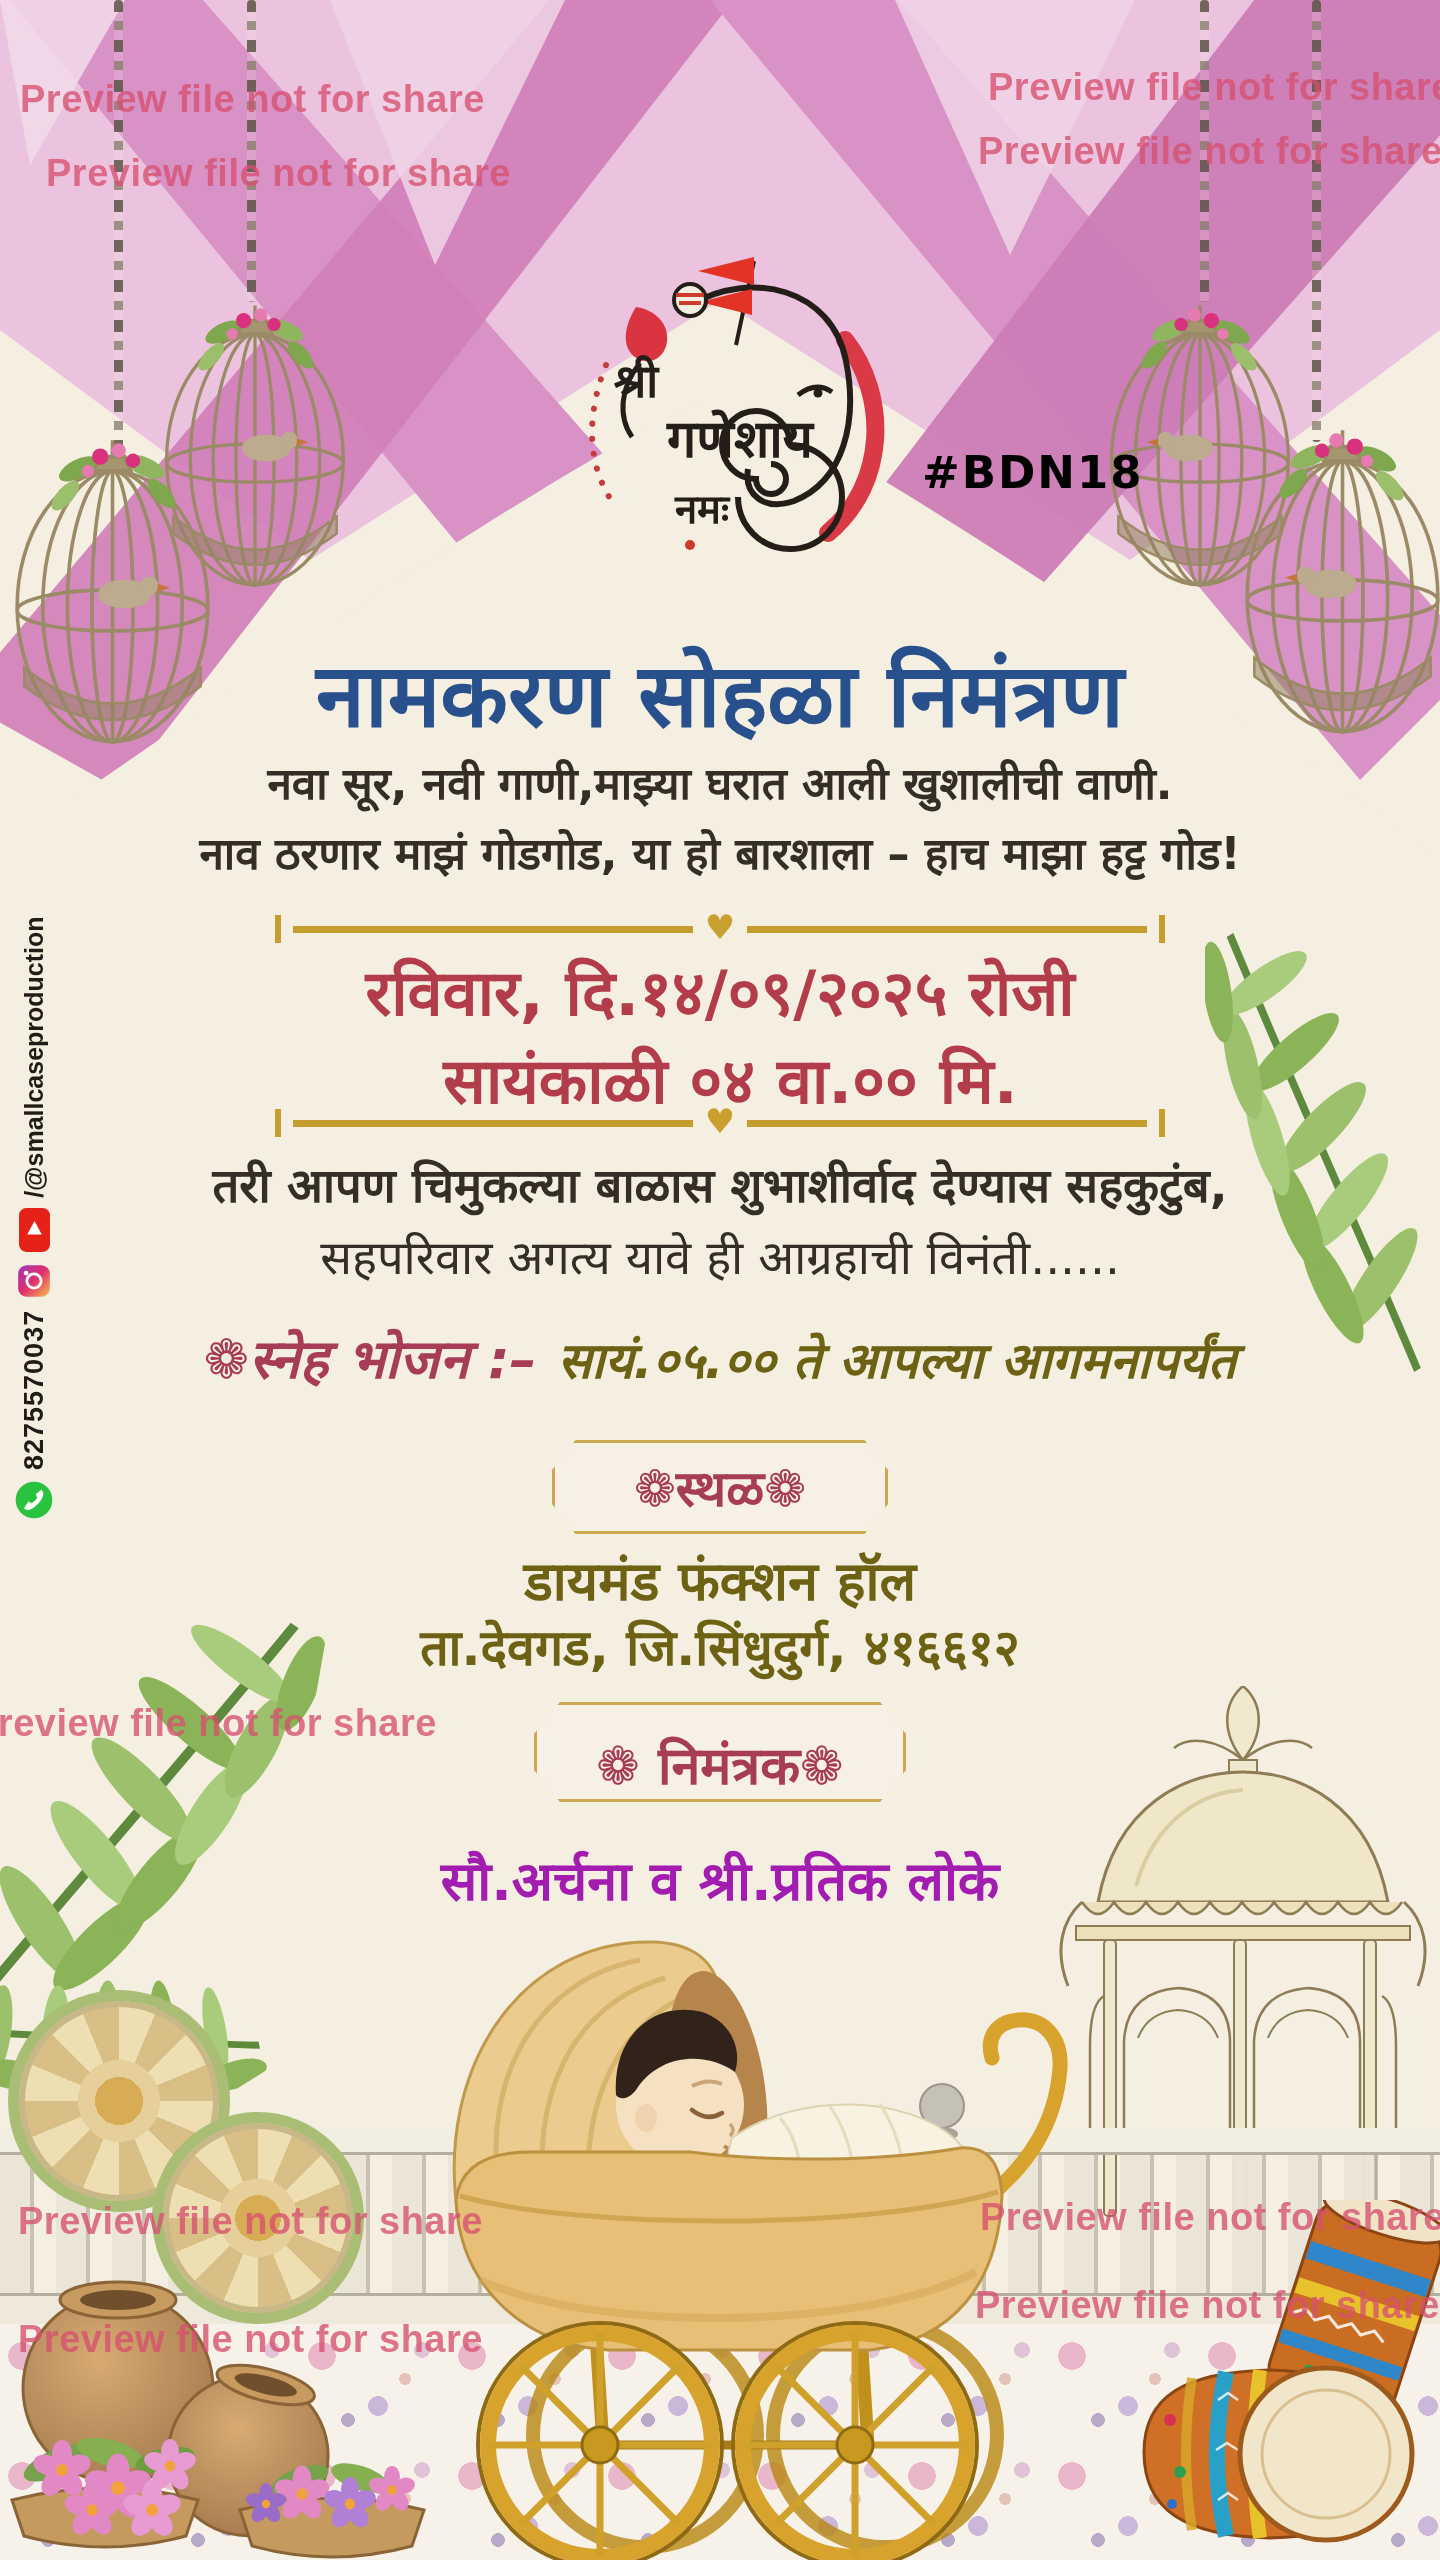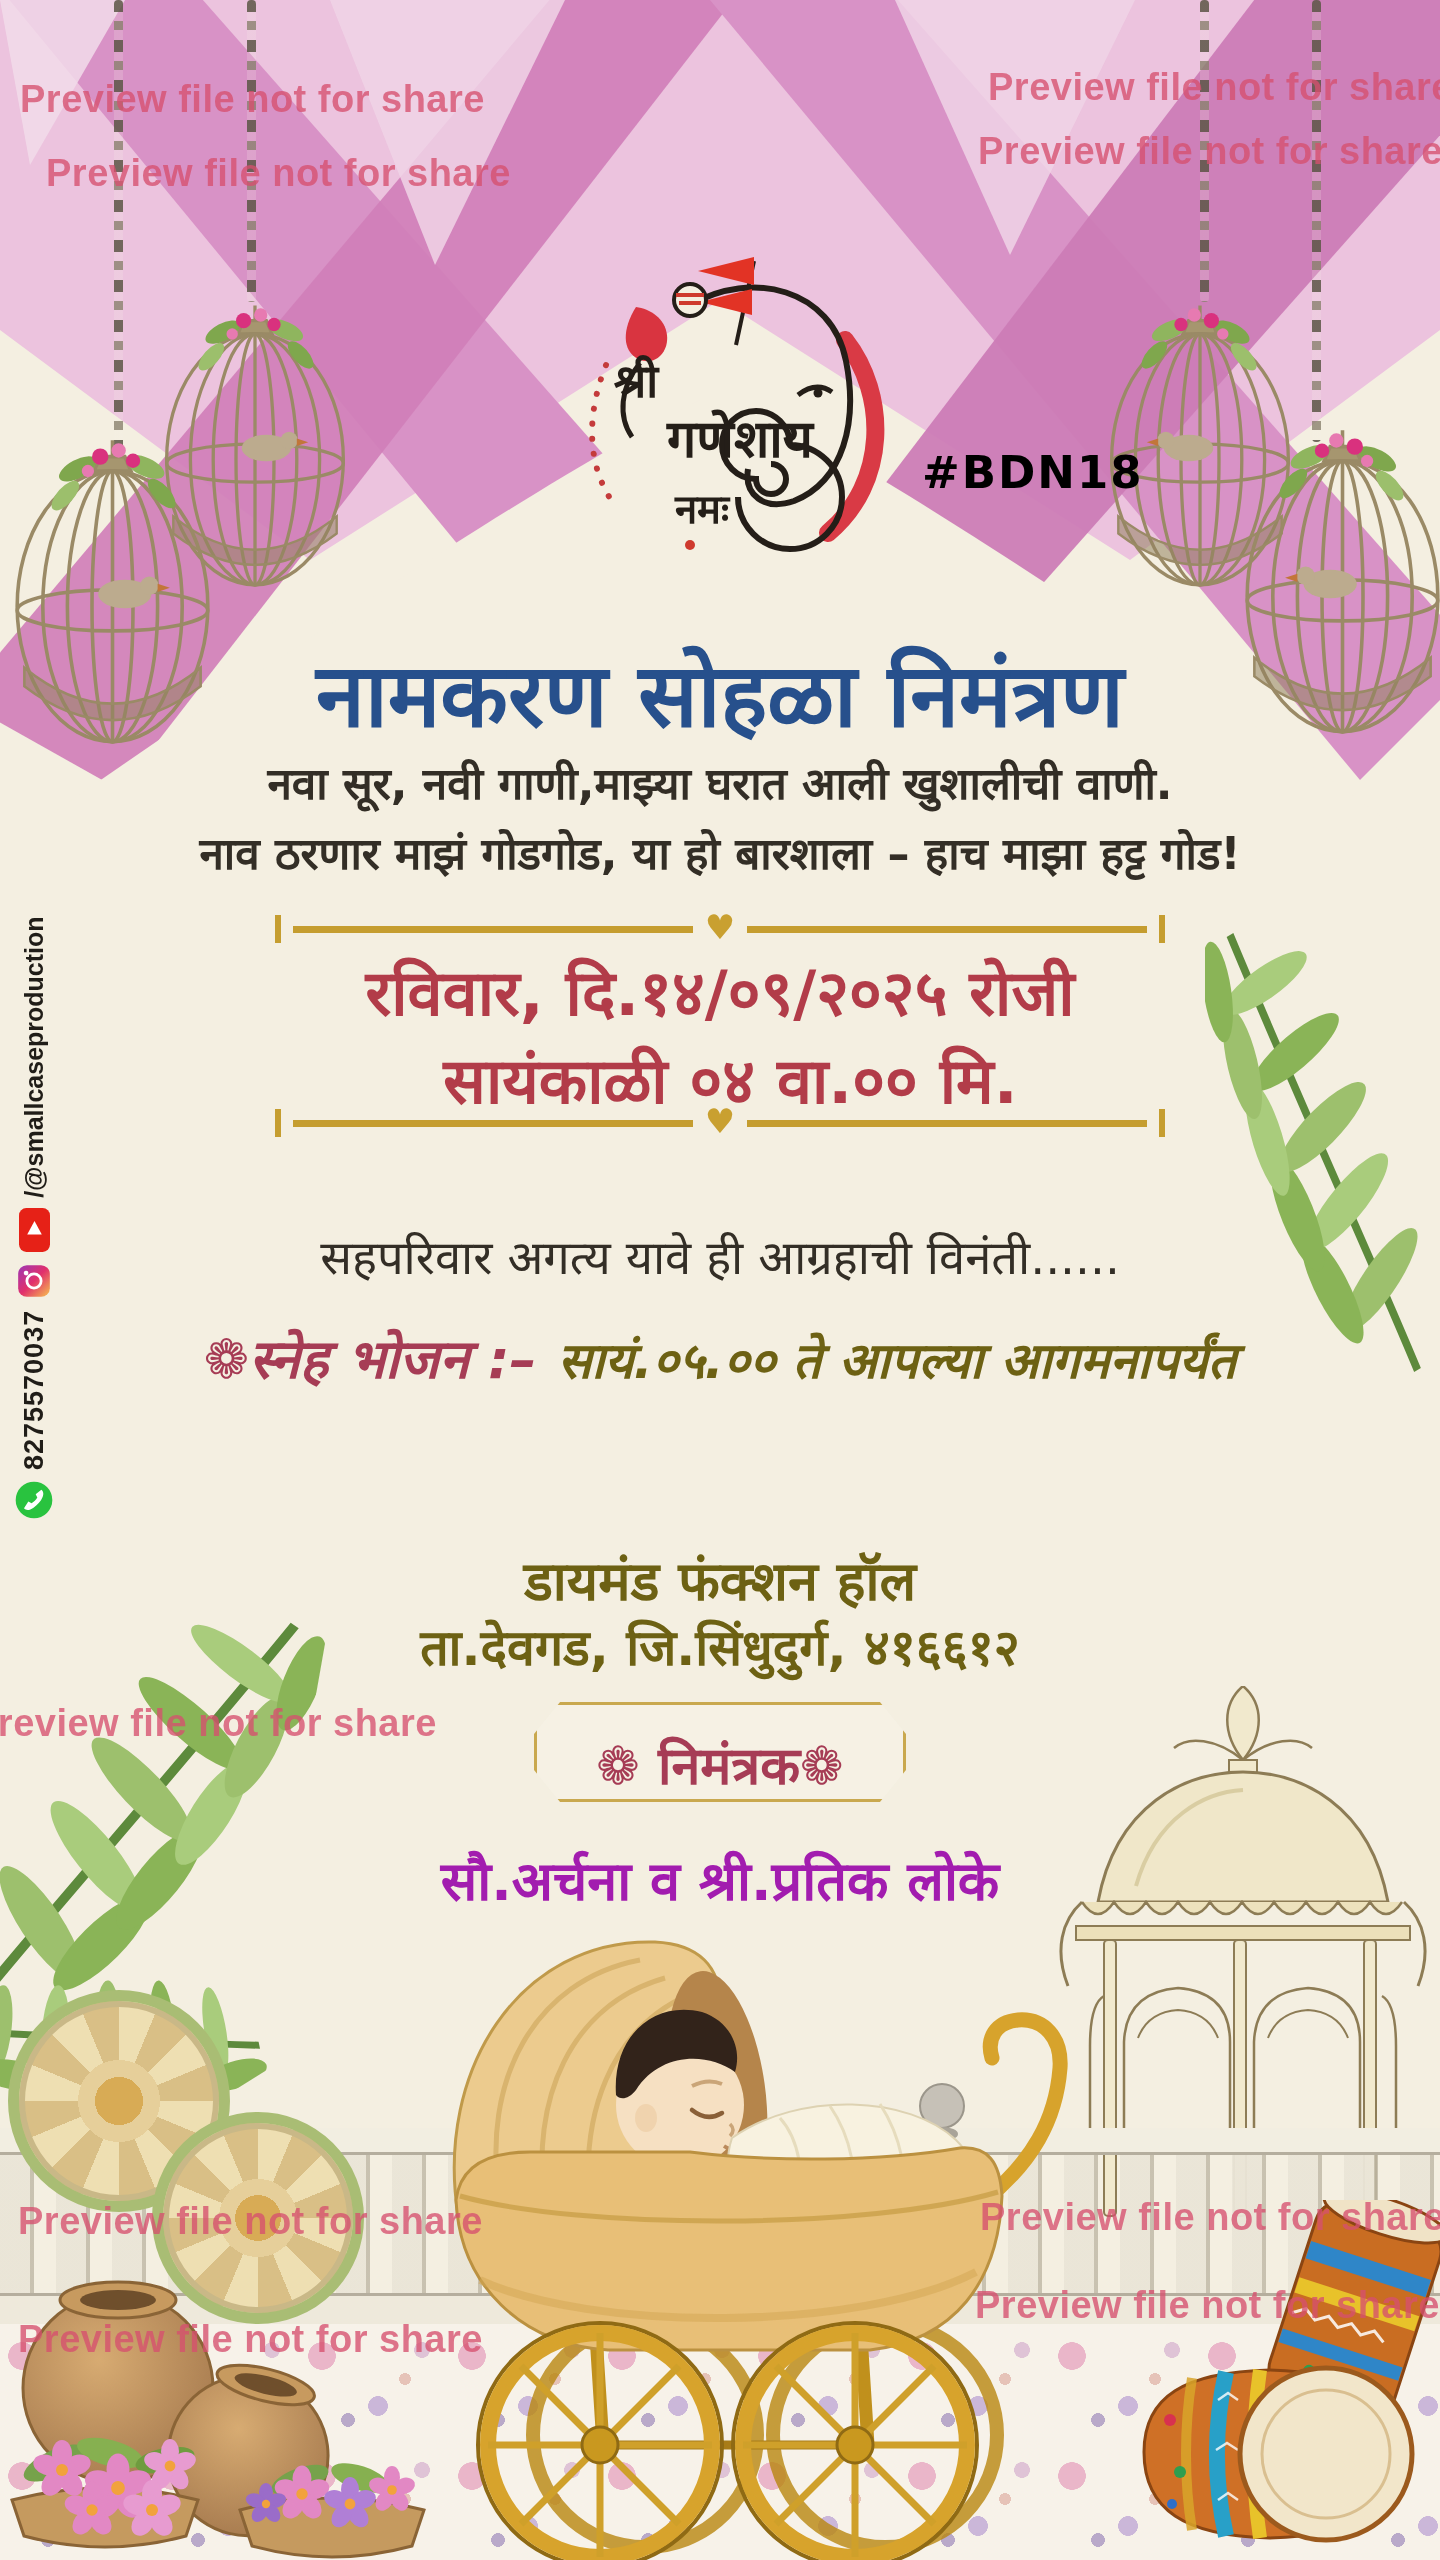--- a/index.html
+++ b/index.html
@@ -156,27 +156,31 @@
   <div class="t" style="top:948px;font-size:63px;font-weight:bold;color:#b23c49;">रविवार, दि.१४/०९/२०२५ रोजी</div>
   <div class="t" style="top:1036px;font-size:63px;font-weight:bold;color:#b23c49;padding-left:21px;">सायंकाळी ०४ वा.०० मि.</div>
   <div class="rule" style="top:1106px;">
     <span class="tick"></span>
     <span class="line"></span>
     <span class="heart">♥</span>
     <span class="line"></span>
     <span class="tick"></span>
   </div>
 
+  <div class="t" style="top:1152px;font-size:47px;font-weight:600;color:#332e26;">तरी आपण चिमुकल्या बाळास शुभाशीर्वाद देण्यास सहकुटुंब,</div>
   <div class="t" style="top:1224px;font-size:47px;font-weight:400;color:#332e26;">सहपरिवार अगत्य यावे ही आग्रहाची विनंती......</div>
 
   <div class="t" style="top:1320px;font-style:italic;">
     <span style="font-size:54px;font-weight:bold;color:#a63c55;">❁स्नेह भोजन :–</span>
     <span style="font-size:50px;font-weight:bold;color:#6d6113;margin-left:16px;">सायं.०५.०० ते आपल्या आगमनापर्यंत</span>
   </div>
 
+  <div class="badge" style="top:1440px;width:330px;height:88px;font-size:50px;">
+    <span>❁स्थळ❁</span>
+  </div>
   <div class="t" style="top:1542px;font-size:54px;font-weight:bold;color:#6d6113;">डायमंड फंक्शन हॉल</div>
   <div class="t" style="top:1612px;font-size:50px;font-weight:bold;color:#6d6113;">ता.देवगड, जि.सिंधुदुर्ग, ४१६६१२</div>
 
   <div class="badge" style="top:1702px;width:366px;height:94px;font-size:52px;align-items:flex-end;">
     <span>❁ निमंत्रक❁</span>
   </div>
   <div class="t" style="top:1842px;font-size:54px;font-weight:bold;color:#a21caf;">सौ.अर्चना व श्री.प्रतिक लोके</div>
 
   <svg class="abs" style="left:1046px;top:1686px;z-index:2" width="394" height="560" viewBox="0 0 394 560" fill="#f1e9cd" stroke="#8d7c55">
     <path d="M197,74 C176,48 176,18 197,0 C218,18 218,48 197,74 Z" stroke-width="2.5"></path>

